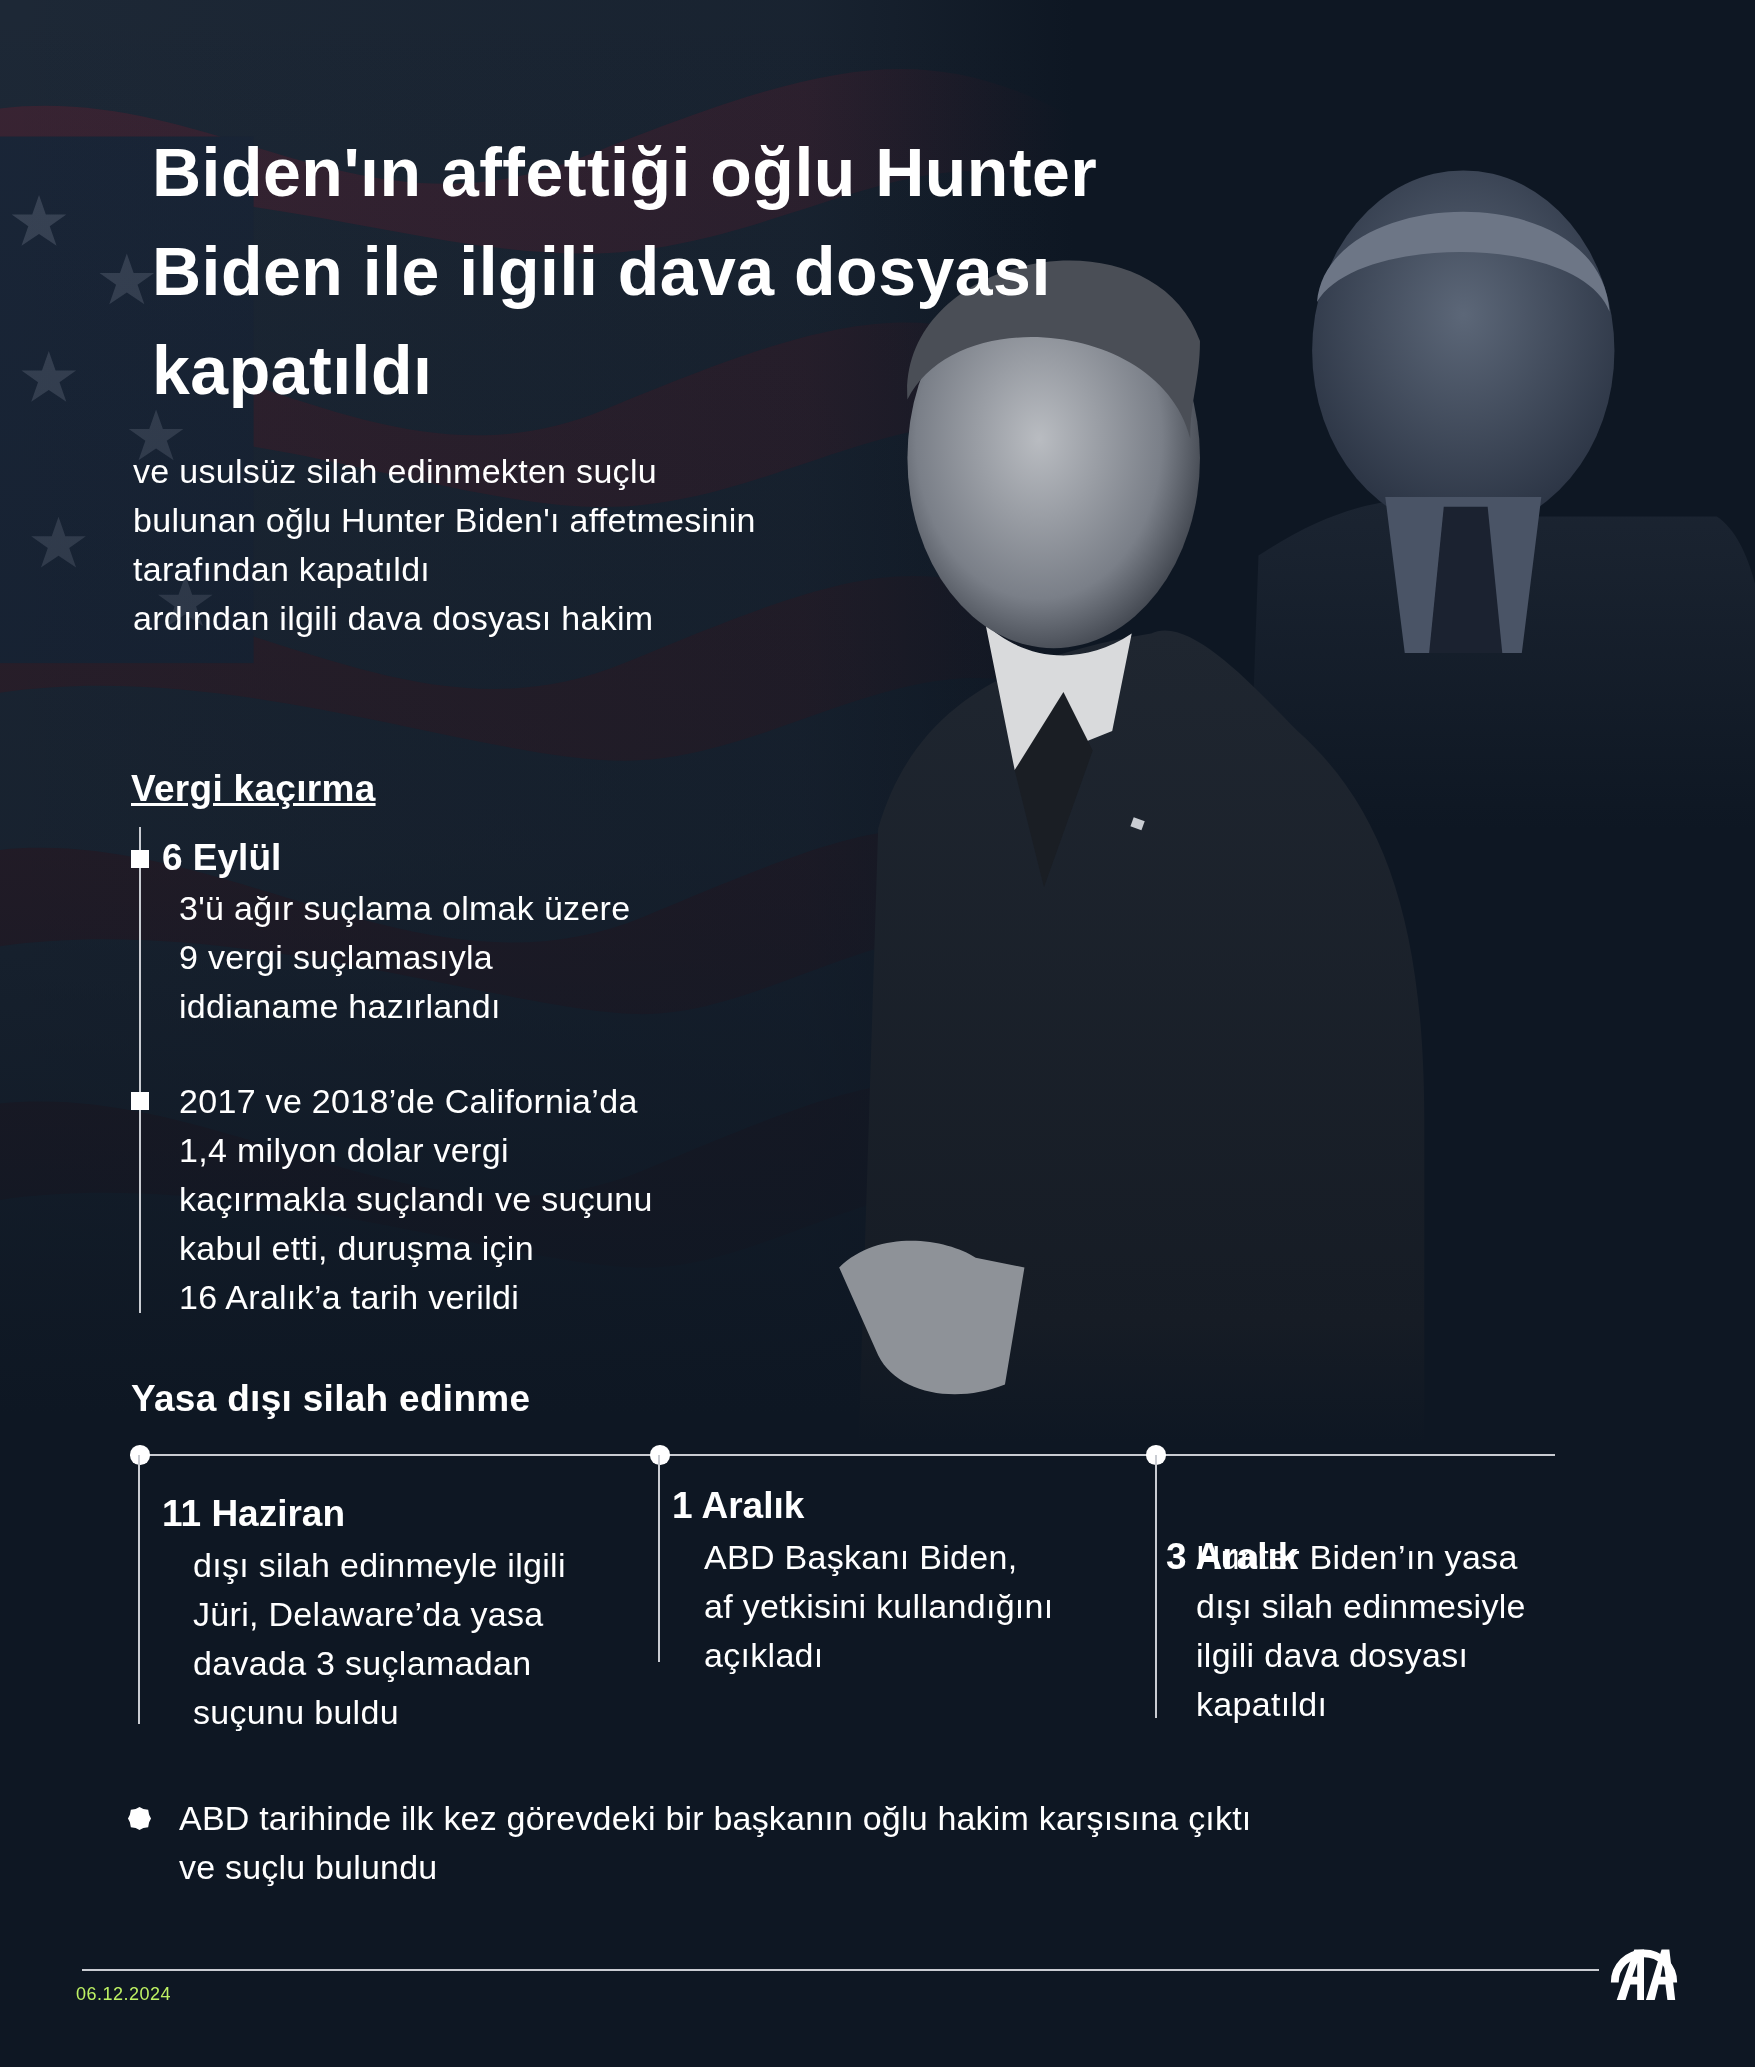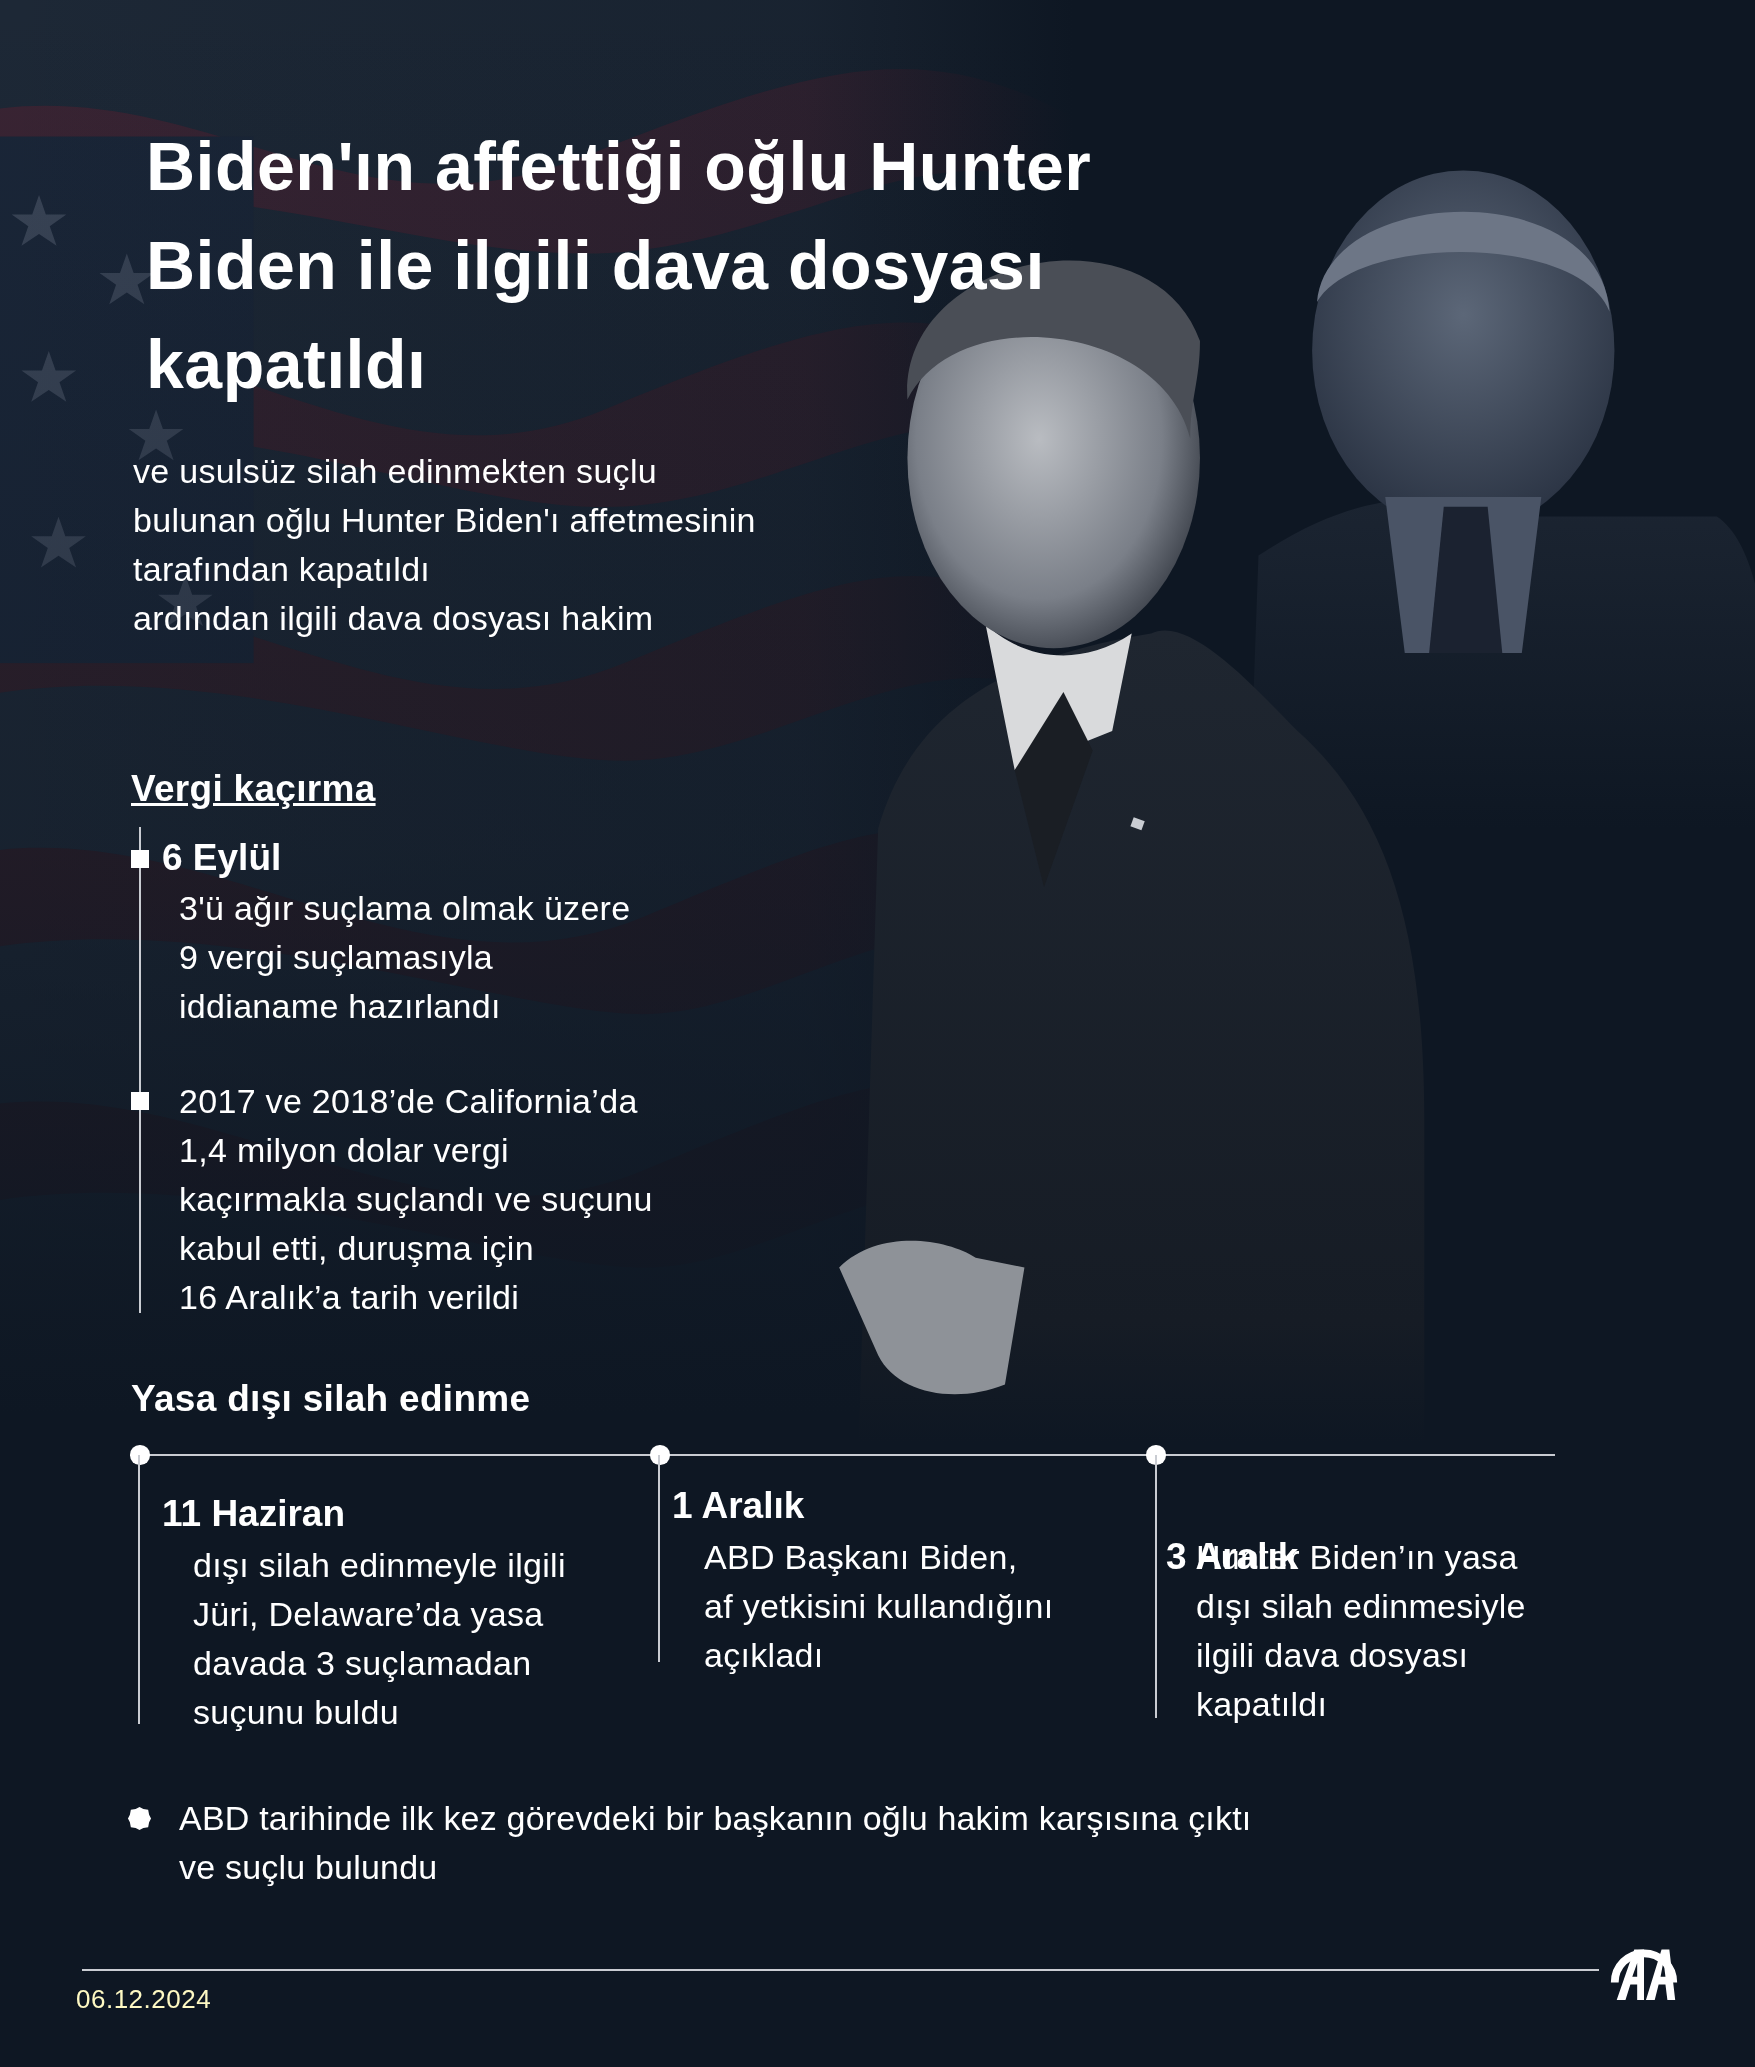--- a/index.html
+++ b/index.html
@@ -14,21 +14,21 @@
   .intro { left:133px; top:447px; width:741px; font-size:34px; line-height:49px; letter-spacing:0.3px; }
   .h-section { font-weight:bold; font-size:37px; letter-spacing:0.3px; }
   .vline { background:#c9ccd2; width:2px; }
   .hline { background:#c9ccd2; height:2px; }
   .sq { width:17.6px; height:17.6px; background:#ffffff; }
   .date-label { font-weight:bold; font-size:37px; }
   .desc { font-size:34px; line-height:49px; letter-spacing:0.3px; }
   .dot { width:19.5px; height:19.5px; border-radius:50%; background:#ffffff; }
   .note { font-size:34px; line-height:49px; letter-spacing:0.2px; }
   .footer-line { left:82px; top:1969px; width:1517px; height:2px; background:#c9ccd2; }
-  .footer-date { left:76px; top:1984px; font-size:26px; letter-spacing:0.5px; color:#fef9c3; }
+  .footer-date { left:76px; top:1984px; font-size:18px; letter-spacing:0.5px; color:#bef264; }
   .logo { left:1605px; top:1926px; width:78px; height:78px; }
 </style>
 </head>
 <body>
 
 <div class="flag-bg">
   <svg viewBox="0 0 1100 1450" preserveAspectRatio="none">
     <defs>
       <linearGradient id="fadeR" x1="0" y1="0" x2="1" y2="0">
         <stop offset="0" stop-color="#0e1723" stop-opacity="0"></stop>
@@ -93,21 +93,21 @@
     <path d="M20 1330 L 40 700 C 80 560, 200 520, 320 500 C 360 480, 430 560, 470 600 C 560 680, 600 800, 600 1000 L 600 1330 Z" fill="url(#suitFade)"></path>
     <path d="M150 490 C 180 520, 240 540, 300 500 L 280 600 L 180 640 Z" fill="#d9dadc"></path>
     <path d="M180 640 L 230 560 L 260 620 L 210 760 Z" fill="#1a1e24"></path>
     <ellipse cx="220" cy="320" rx="150" ry="195" fill="url(#faceH)"></ellipse>
     <path d="M70 260 C 60 110, 320 60, 370 200 C 370 240, 360 260, 360 300 C 330 180, 120 160, 70 260 Z" fill="#4a4e56"></path>
     <rect x="300" y="690" width="12" height="10" fill="#c9ccd2" transform="rotate(20 306 695)"></rect>
     <path d="M0 1150 C 40 1110, 110 1120, 140 1140 L 190 1150 L 170 1270 C 120 1290, 60 1280, 40 1240 Z" fill="#8e9298"></path>
   </svg>
 </div>
 
-<h1 class="abs title" style="margin:8px;">
+<h1 class="abs title" style="margin:14px;">
   <div>Biden'ın affettiği oğlu Hunter</div>
   <div>Biden ile ilgili dava dosyası</div>
   <div>kapatıldı</div>
 </h1>
 
 <div class="abs intro">
   <div>ve usulsüz silah edinmekten suçlu</div>
   <div>bulunan oğlu Hunter Biden'ı affetmesinin</div>
   <div>tarafından kapatıldı</div>
   <div>ardından ilgili dava dosyası hakim</div>

